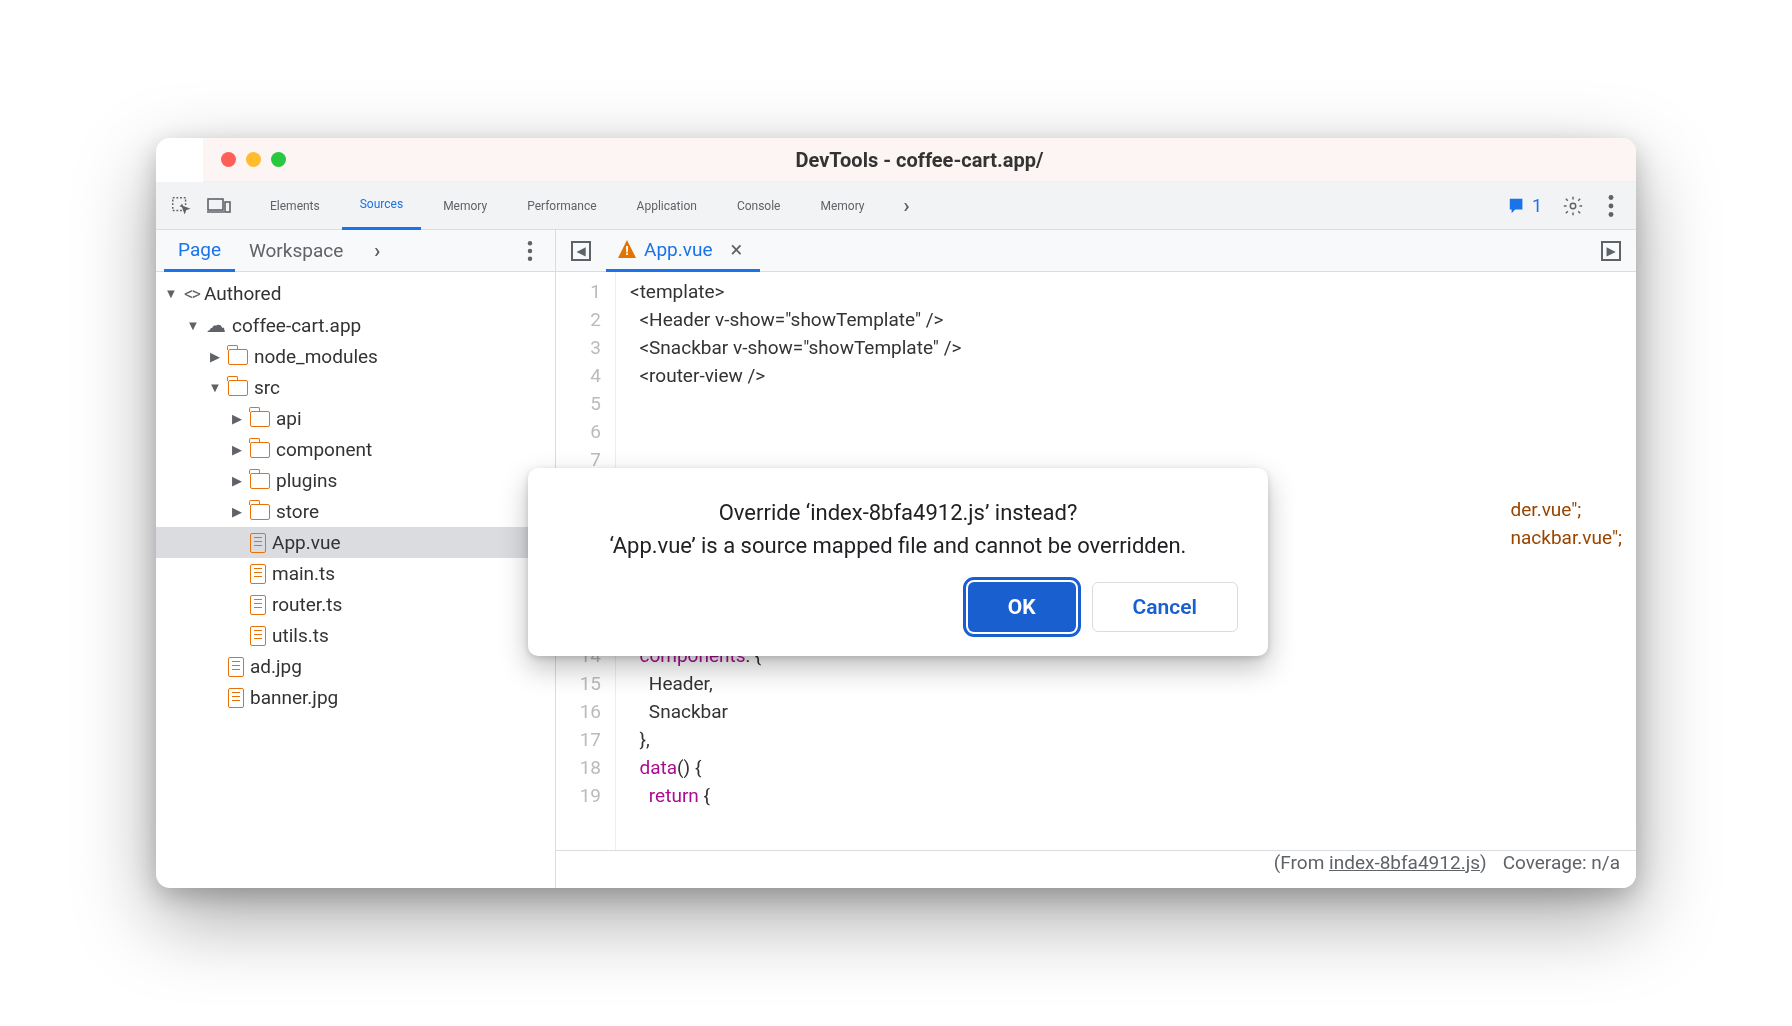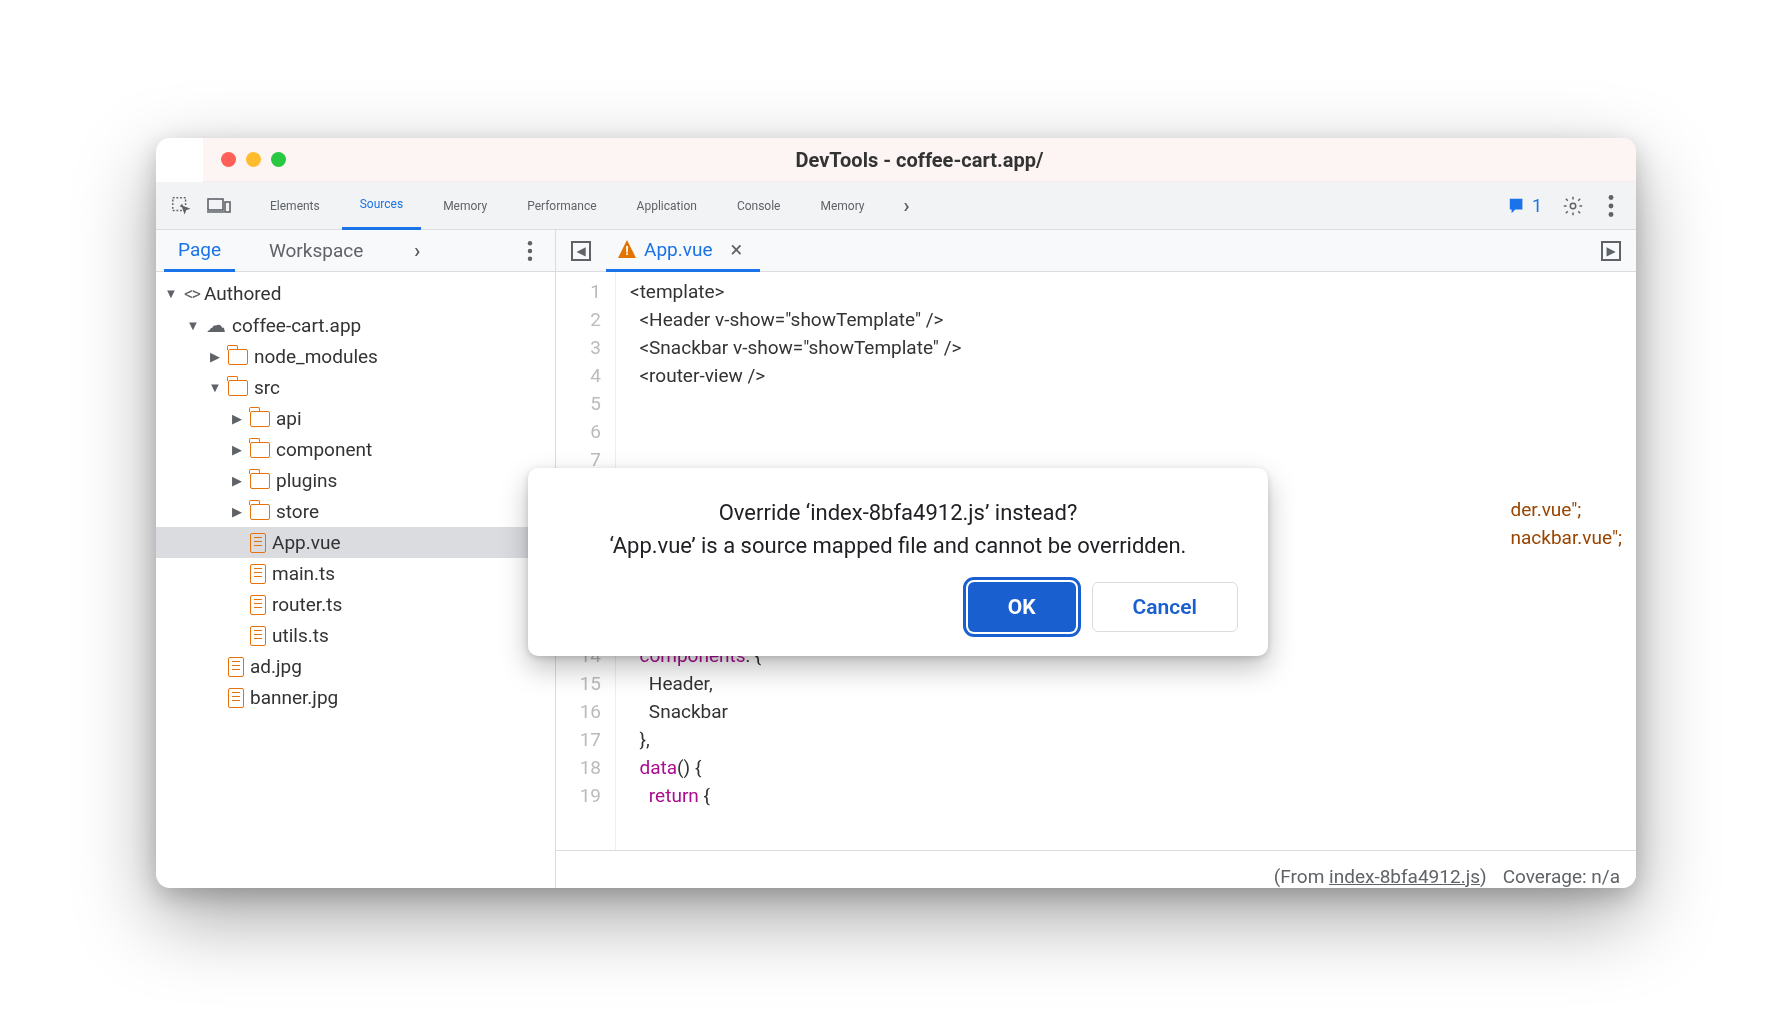--- a/index.html
+++ b/index.html
@@ -10,21 +10,21 @@
 .dot { width:15px; height:15px; border-radius:50%; }
 .dot.red{background:#ff5f57}.dot.yel{background:#febc2e}.dot.grn{background:#28c840}
 .title { position:absolute; left:0; right:0; text-align:center; font-size:20px; font-weight:700; color:#333; pointer-events:none; }
 .tabbar { height:48px; background:#f1f3f4; border-bottom:1px solid #dadce0; display:flex; align-items:center; padding:0 8px; gap:4px; }
 .ticon { width:34px; height:34px; display:flex; align-items:center; justify-content:center; color:#5f6368; cursor:pointer; }
 .tab { padding:0 18px; height:48px; display:flex; align-items:center; font-size:12px; color:#5f6368; cursor:pointer; }
 .tab.active { color:#1a73e8; border-bottom:3px solid #1a73e8; }
 .spacer { flex:1 }
 .badge { display:flex; align-items:center; gap:6px; color:#1a73e8; font-size:18px; padding:0 10px; }
 .subbar { display:flex; height:42px; border-bottom:1px solid #dadce0; background:#f8f9fa; }
-.subleft { width:400px; display:flex; align-items:center; gap:20px; padding:0 8px; border-right:1px solid #dadce0; }
+.subleft { width:400px; display:flex; align-items:center; gap:0; padding:0 8px; border-right:1px solid #dadce0; }
 .subtab { padding:0 14px; height:42px; display:flex; align-items:center; font-size:19px; color:#5f6368; cursor:pointer; }
 .subtab.active { color:#1a73e8; border-bottom:3px solid #1a73e8; }
 .subright { flex:1; display:flex; align-items:center; padding:0 8px; gap:8px; }
 .ftab { display:flex; align-items:center; gap:8px; padding:0 12px; height:42px; border-bottom:3px solid #1a73e8; color:#1a73e8; font-size:19px; }
 .warn { width:18px; height:18px; background:#e37400; clip-path:polygon(50% 0,100% 100%,0 100%); position:relative; }
 .warn::after { content:"!"; position:absolute; left:0; right:0; top:3px; text-align:center; color:#fff; font-size:13px; font-weight:700; }
 .xbtn { color:#5f6368; font-size:22px; cursor:pointer; padding:0 6px; margin-left:4px; }
 .body { flex:1; display:flex; overflow:hidden; }
 .sidebar { width:400px; border-right:1px solid #dadce0; overflow-y:auto; padding-top:6px; font-size:19px; color:#333; position:relative; }
 .node { display:flex; align-items:center; gap:6px; padding:4px 6px; cursor:pointer; white-space:nowrap; }
@@ -34,21 +34,21 @@
 .folder-icon { width:20px; height:16px; border:1.8px solid #e8710a; border-radius:2px; position:relative; }
 .folder-icon::before { content:""; position:absolute; top:-5px; left:-1.8px; width:9px; height:4px; border:1.8px solid #e8710a; border-bottom:none; border-radius:2px 2px 0 0; }
 .file-icon { width:16px; height:20px; border:1.8px solid #e8710a; border-radius:2px; position:relative; }
 .file-icon::after { content:""; position:absolute; top:3px; left:3px; right:3px; height:1.5px; background:#e8710a; box-shadow:0 4px 0 #e8710a,0 8px 0 #e8710a; }
 .cloud-icon { font-size:20px; color:#5f6368; }
 .angle-icon { font-size:18px; color:#5f6368; letter-spacing:-3px; }
 .editor { flex:1; display:flex; flex-direction:column; font-family:Menlo,Monaco,Consolas,monospace; font-size:19px; position:relative; overflow:hidden; }
 .lines { flex:1; display:flex; overflow:hidden; }
 .gutter { width:60px; text-align:right; color:#bbb; padding:6px 14px 0 0; line-height:28px; background:#fff; border-right:1px solid #eee; }
 .code { flex:1; padding:6px 0 0 14px; line-height:28px; white-space:pre; color:#333; overflow:hidden; }.t-attr{color:#994500}.t-kw{color:#aa0d91}.t-plain{color:#333}
-.statusbar { height:38px; border-top:1px solid #dadce0; display:flex; align-items:flex-end; justify-content:flex-end; padding:0 16px; gap:16px; font-size:19px; color:#5f6368; background:#fff; }
+.statusbar { height:38px; border-top:1px solid #dadce0; display:flex; align-items:flex-start; justify-content:flex-end; padding:0 16px; gap:16px; font-size:19px; color:#5f6368; background:#fff; }
 .statusbar .from a { color:#5f6368; text-decoration:underline; cursor:pointer; }
 .dialog { position:absolute; top:330px; left:372px; width:740px; background:#fff; border-radius:10px; box-shadow:0 12px 28px rgba(0,0,0,.25),0 2px 6px rgba(0,0,0,.15); padding:28px 30px 24px; text-align:center; }
 .dialog p { font-size:22px; color:#202124; line-height:1.5; margin-bottom:20px; }
 .dbtns { display:flex; justify-content:flex-end; gap:16px; }
 .btn { height:50px; padding:0 40px; font-size:21px; border-radius:6px; cursor:pointer; display:flex; align-items:center; }
 .btn.primary { background:#1a5fd0; color:#fff; font-weight:700; border:none; outline:3px solid #1a5fd0; outline-offset:2px; }
 .btn.secondary { background:#fff; color:#1a5fd0; font-weight:600; border:1px solid #dadce0; }
 .sq-icon { width:20px;height:20px;border:2px solid #5f6368;display:flex;align-items:center;justify-content:center;font-size:12px;color:#5f6368;}
 .chev2{font-size:20px;color:#5f6368;letter-spacing:-6px;}
 ::-webkit-scrollbar{width:10px}::-webkit-scrollbar-thumb{background:#ccc;border-radius:5px}

